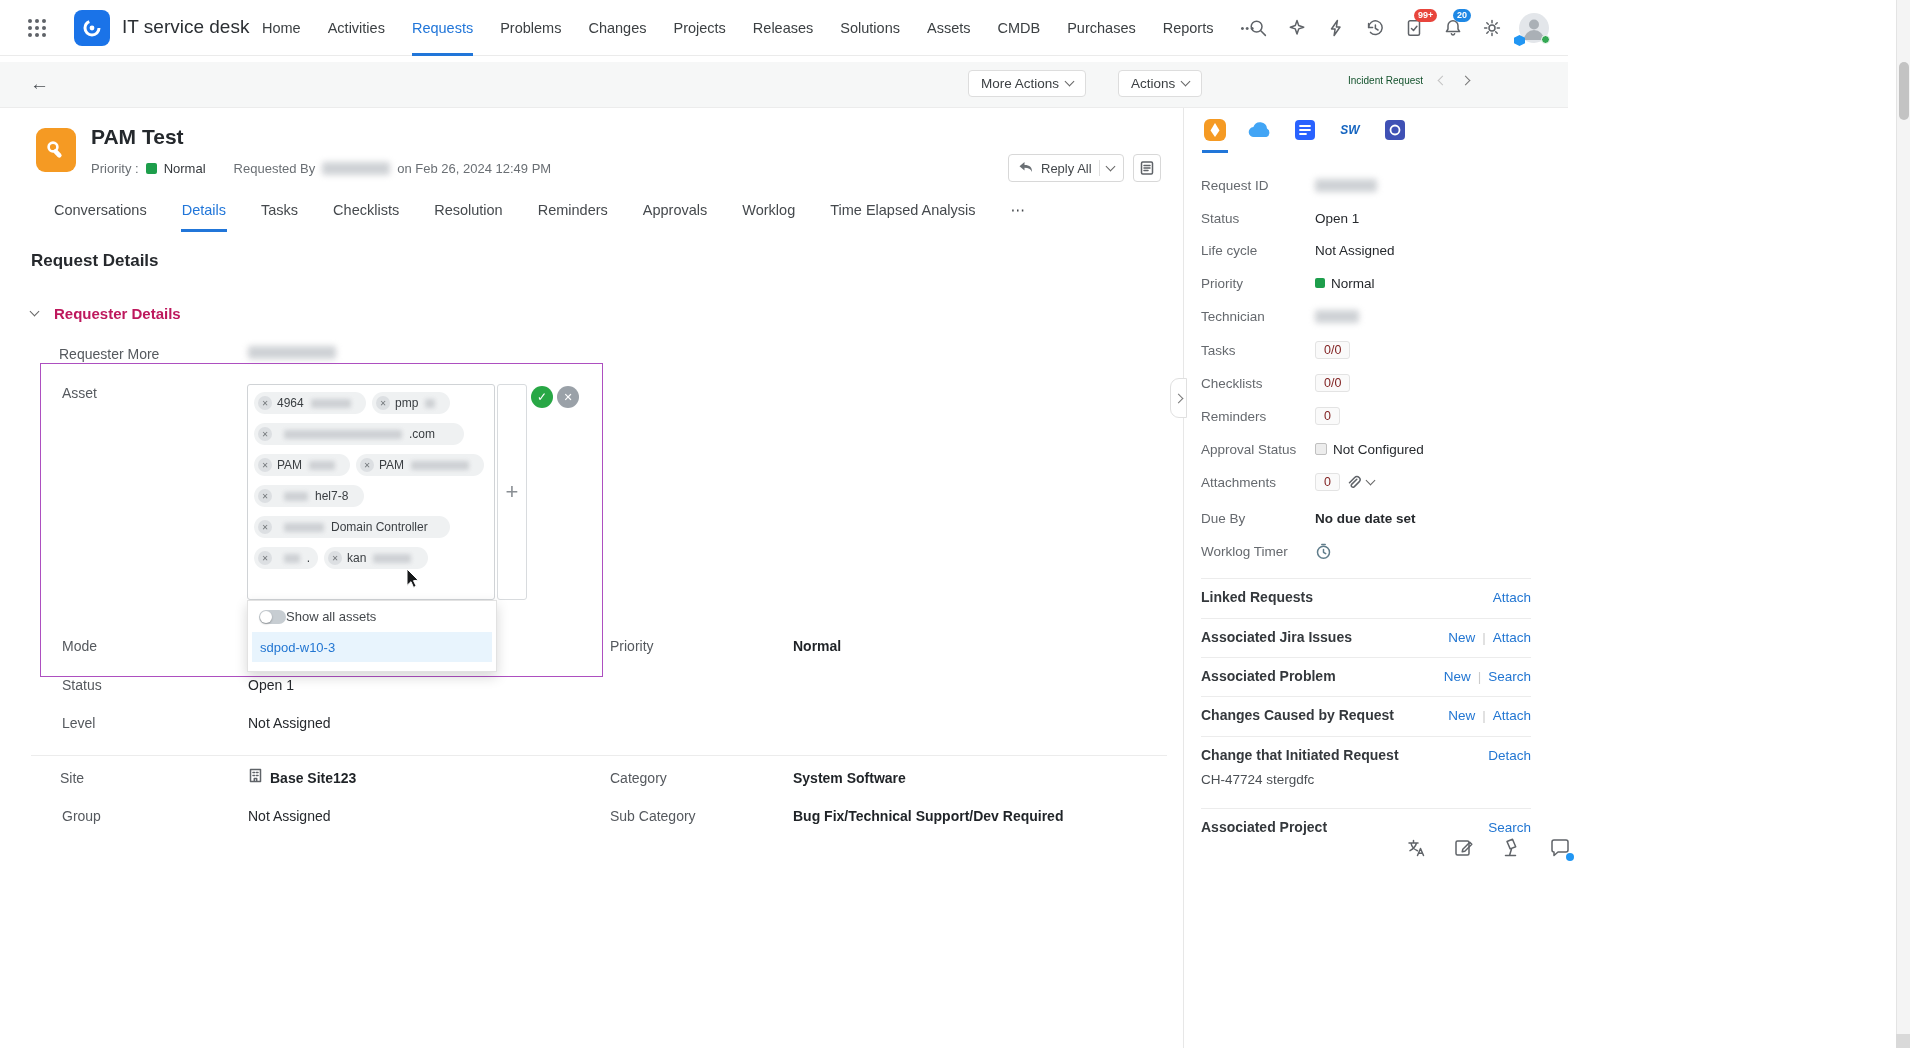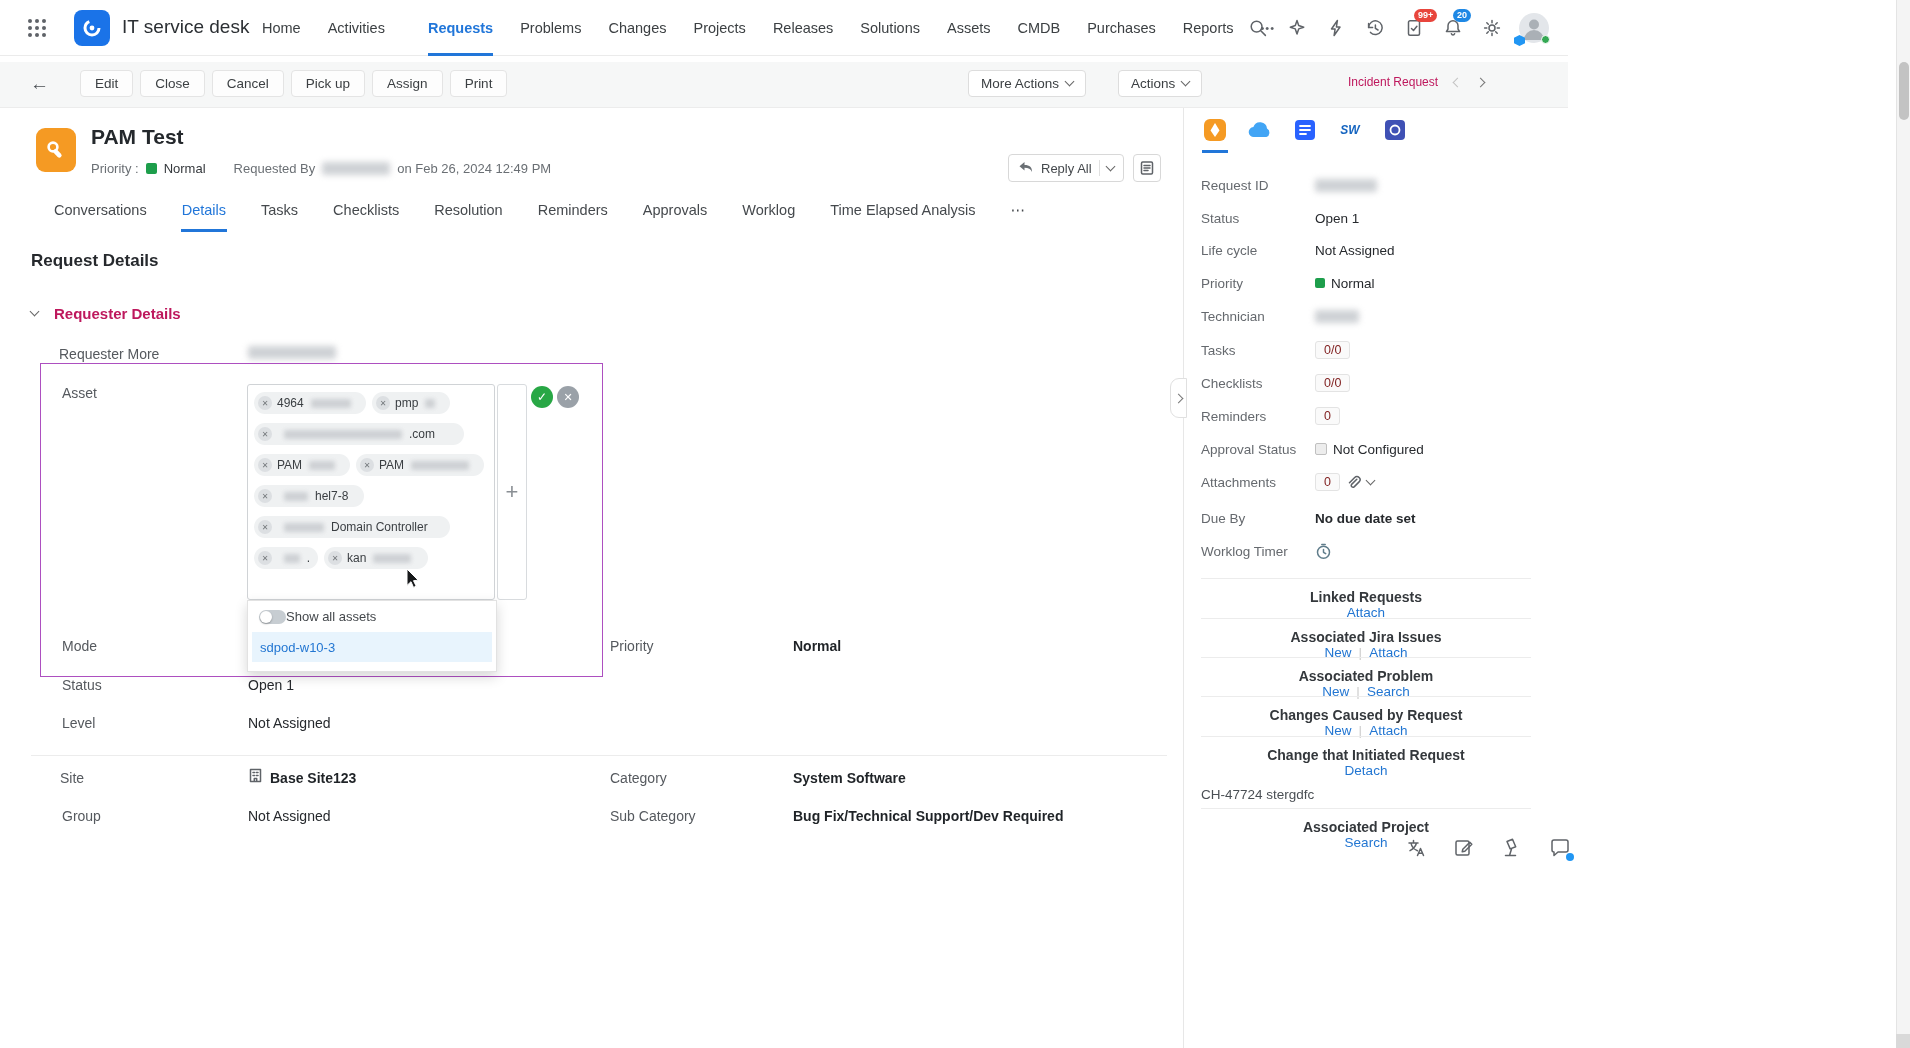--- a/index.html
+++ b/index.html
@@ -11,21 +11,21 @@
   
   .topnav { position:absolute; left:0; top:0; width:1568px; height:56px; background:#fff;
     border-bottom:1px solid #ebebeb; }
   .grid-icon { position:absolute; left:26px; top:17px; width:22px; height:22px; cursor:pointer; }
   .logo { position:absolute; left:74px; top:10px; width:36px; height:36px; border-radius:8px;
     background:#1a73e8; display:flex; align-items:center; justify-content:center; }
   .app-title { position:absolute; left:122px; top:16px; font-size:19px; color:#2b2f33; font-weight:500; }
   .nav-items { position:absolute; left:262px; top:0; height:56px; display:flex; gap:27px; align-items:stretch; }
   .nav-item { font-size:14.5px; color:#3c4043; display:flex; align-items:center; cursor:pointer;
     border-bottom:3px solid transparent; padding-top:3px; }
-  .nav-item.active { color:#2176d9; font-weight:700; border-bottom-color:#2176d9;margin-left:16px; }
+  .nav-item.active { color:#2176d9; font-weight:400; border-bottom-color:#2176d9; }
   .nav-right { position:absolute; left:1246px; top:0; height:56px; display:flex; gap:15px; align-items:center; }
   .nicon { position:relative; width:24px; height:24px; display:flex; align-items:center; justify-content:center; cursor:pointer; }
   .badge { position:absolute; top:-7px; left:12px; font-size:9px; color:#fff; border-radius:8px;
     padding:1px 4px; font-weight:700; line-height:1.2; }
   .badge.red { background:#e8453c; }
   .badge.blue { background:#1e88e5; }
   .avatar { position:relative; width:30px; height:30px; border-radius:50%; background:#e3e6ea; cursor:pointer; }
   .avatar .dot { position:absolute; right:-1px; bottom:-1px; width:9px; height:9px; border-radius:50%;
     background:#34a853; border:1.5px solid #fff; }
   .avatar .hex { position:absolute; left:-5px; bottom:-3px; width:11px; height:11px; background:#2196f3;
@@ -41,21 +41,21 @@
   .tb-right { position:absolute; left:968px; top:8px; display:flex; gap:32px; }
   .tb-drop { background:#fff; border:1px solid #ddd; border-radius:4px; padding:5px 12px;
     font-size:13.5px; color:#3c4043; cursor:pointer; display:flex; align-items:center; font-family:inherit; }
   .chev { width:7px; height:7px; border-right:1.6px solid #666; border-bottom:1.6px solid #666;
     display:inline-block; transform:rotate(45deg); margin-left:7px; margin-top:-4px; }
   .chev-r { width:7px; height:7px; border-right:1.6px solid #777; border-bottom:1.6px solid #777;
     display:inline-block; transform:rotate(-45deg); }
   .chev-l { width:7px; height:7px; border-left:1.6px solid #c3c3c3; border-bottom:1.6px solid #c3c3c3;
     display:inline-block; transform:rotate(45deg); }
   .entity-nav { position:absolute; left:1348px; top:13px; display:flex; align-items:center; gap:16px; }
-  .entity-title { font-size:12px; color:#be185d; }
+  .entity-title { font-size:10px; color:#14532d; }
 
   
   .main { position:absolute; left:0; top:108px; width:1183px; height:940px; background:#fff; }
   .title-icon { position:absolute; left:36px; top:20px; width:40px; height:44px; border-radius:9px;
     background:#f59a23; display:flex; align-items:center; justify-content:center; }
   .page-title { position:absolute; left:91px; top:17px; font-size:21px; font-weight:600; color:#24282c; }
   .meta-row { position:absolute; left:91px; top:53px; display:flex; align-items:center; gap:7px;
     font-size:13px; color:#6a6f74; }
   .prio-sq { width:11px; height:11px; background:#1d9e4b; border-radius:2px; display:inline-block; }
   .meta-strong { color:#34383c; }
@@ -120,21 +120,21 @@
   .picon-row { position:absolute; left:18px; top:9px; display:flex; gap:19px; align-items:center; }
   .picon { width:26px; height:26px; display:flex; align-items:center; justify-content:center; cursor:pointer; }
   .picon-underline { position:absolute; left:18px; top:42px; width:26px; height:3px; background:#2176d9; }
   .sw-logo { font-size:12px; font-weight:700; font-style:italic; color:#1565c0; }
   .pf { position:absolute; left:17px; height:20px; display:flex; align-items:center; }
   .pf-label { width:114px; min-width:114px; font-size:13.5px; color:#65696e; }
   .pf-val { font-size:13.5px; color:#26292d; display:flex; align-items:center; gap:6px; }
   .pill { border:1px solid #e3e3e3; background:#fafafa; border-radius:3px; padding:1px 8px; font-size:12.5px; color:#7f1d1d; }
   .cb { width:12px; height:12px; border:1px solid #c0c0c0; background:#ededed; border-radius:2px; display:inline-block; }
   .psec { position:absolute; left:17px; width:330px; border-top:1px solid #ececec; padding-top:10px; }
-  .psec-head { display:flex; justify-content:space-between; align-items:center;flex-direction:column; }
+  .psec-head { display:flex; justify-content:space-between; align-items:flex-end; }
   .psec-title { font-size:14px; font-weight:700; color:#34383c; }
   .psec-links { font-size:13.5px; color:#2276d2; display:flex; gap:7px; align-items:center; }
   .psec-links a { color:#2276d2; text-decoration:none; cursor:pointer; }
   .link-sep { color:#ccc; }
   .psec-sub { margin-top:9px; font-size:13.5px; color:#4a4f54; }
 
   
   .float-icons { position:absolute; left:1404px; top:836px; display:flex; gap:24px; align-items:center; }
   .ficon { position:relative; width:24px; height:24px; display:flex; align-items:center; justify-content:center; cursor:pointer; }
   .ficon .bdot { position:absolute; right:-2px; bottom:-1px; width:8px; height:8px; border-radius:50%; background:#2196f3; }
@@ -244,28 +244,20 @@
             <path d="M5 27a10 10 0 0 1 20 0z" fill="#aab0b6"></path>
           </svg>
         <span class="hex"></span>
         <span class="dot"></span>
       </div>
     </div>
   </div>
 
   <div class="toolbar">
     <span class="back-arrow">←</span>
-    <div class="tb-left">
-      <button class="tb-btn">Edit</button>
-      <button class="tb-btn">Close</button>
-      <button class="tb-btn">Cancel</button>
-      <button class="tb-btn">Pick up</button>
-      <button class="tb-btn">Assign</button>
-      <button class="tb-btn">Print</button>
-    </div>
     <div class="tb-right">
       <button class="tb-drop">
           <span>More Actions</span>
           <span class="chev"></span>
         </button>
       <button class="tb-drop">
           <span>Actions</span>
           <span class="chev"></span>
         </button>
     </div>

